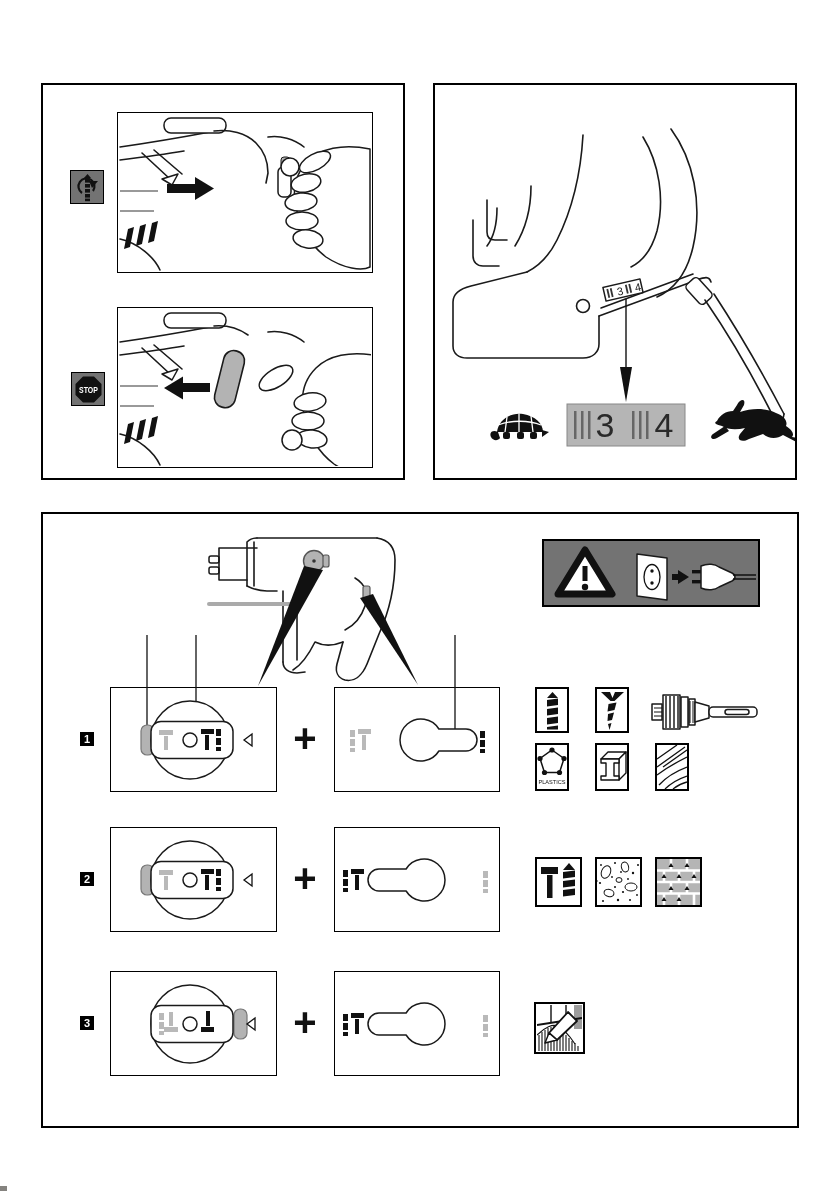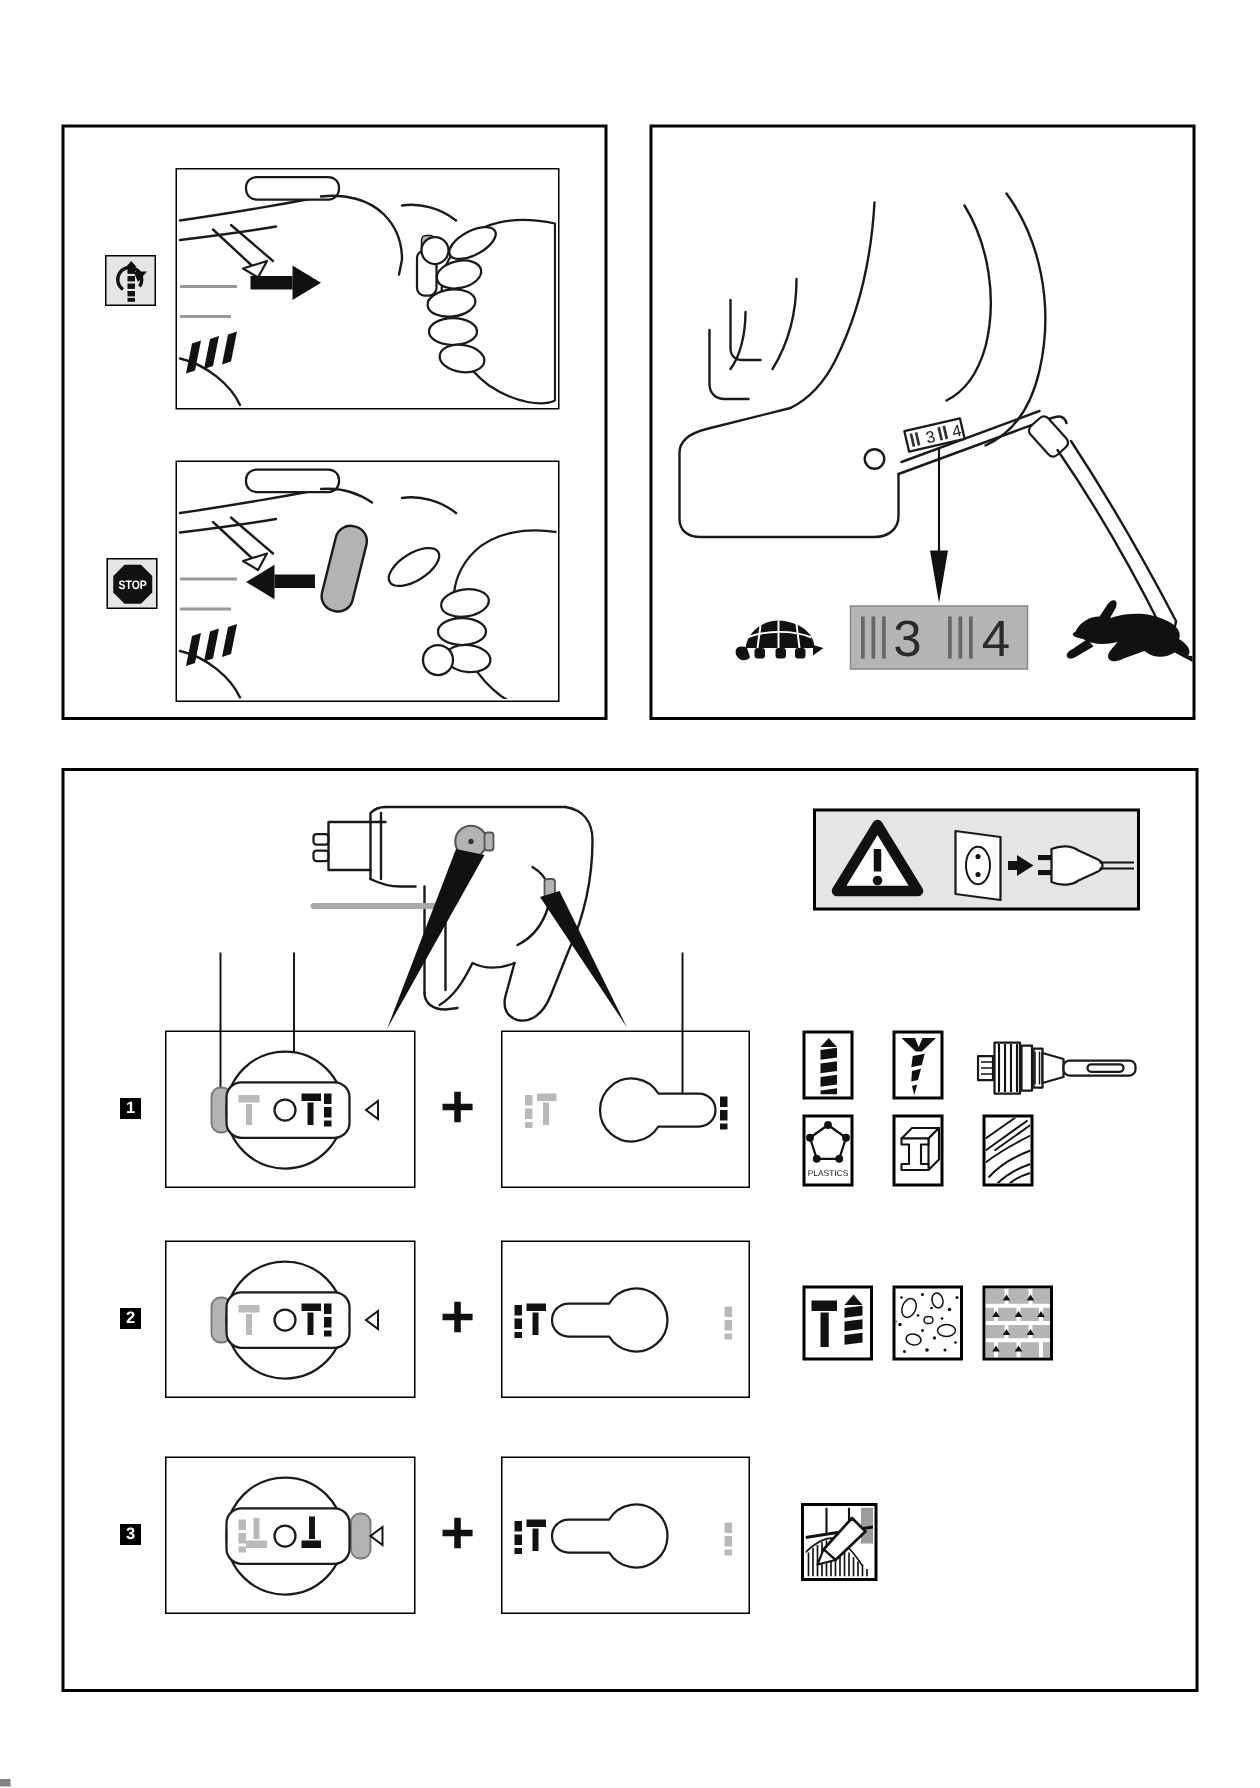--- a/index.html
+++ b/index.html
@@ -1,21 +1,21 @@
 <!DOCTYPE html>
 <html><head>
 <meta charset="utf-8">
 <style>
   html,body{margin:0;padding:0;background:#fff}
   #page{position:relative;width:840px;height:1192px;background:#fff;overflow:hidden;
         font-family:"Liberation Sans",sans-serif}
   .abs{position:absolute}
   .panel{position:absolute;border:2px solid #000;background:#fff;box-sizing:border-box}
   .subframe{position:absolute;border:1.6px solid #000;background:#fff;box-sizing:border-box}
-  .ibox{position:absolute;border:1.4px solid #000;background:#e5e5e5;box-sizing:border-box;
+  .ibox{position:absolute;border:1.4px solid #000;background:#737373;box-sizing:border-box;
         display:flex;align-items:center;justify-content:center}
   .mbox{position:absolute;border:1.6px solid #000;background:#fff;box-sizing:border-box}
   .micon{position:absolute;border:2.5px solid #000;background:#fff;box-sizing:border-box;
          display:flex;align-items:center;justify-content:center;overflow:hidden}
   .badge{position:absolute;width:14px;height:14px;background:#000;color:#fff;
          font:700 11px/14px "Liberation Sans",sans-serif;text-align:center}
   .plus{position:absolute;width:44px;height:44px;color:#111;text-align:center;
         font:700 40px/44px "Liberation Sans",sans-serif}
   svg{display:block}
   .ln{fill:none;stroke:#1a1a1a;stroke-width:1.6;stroke-linecap:round;stroke-linejoin:round}

